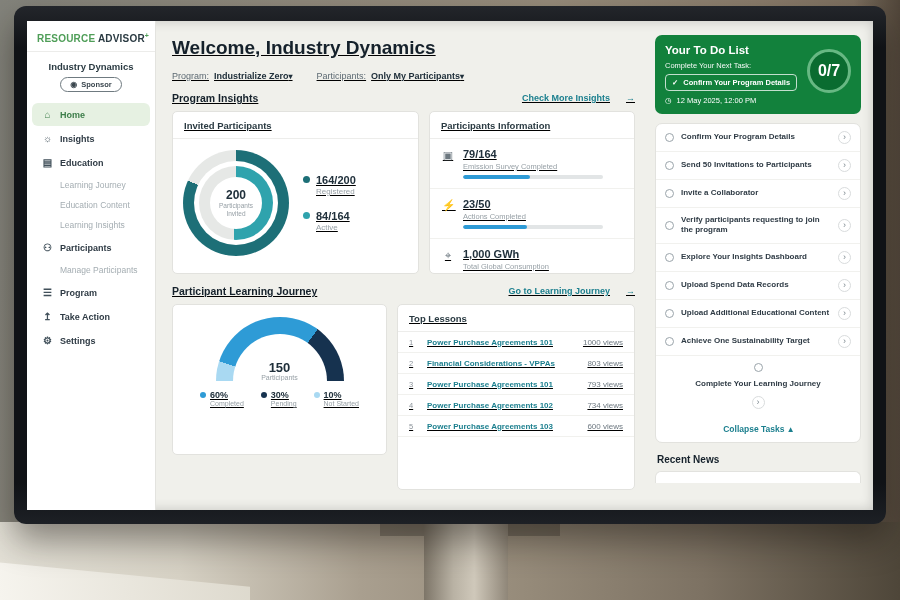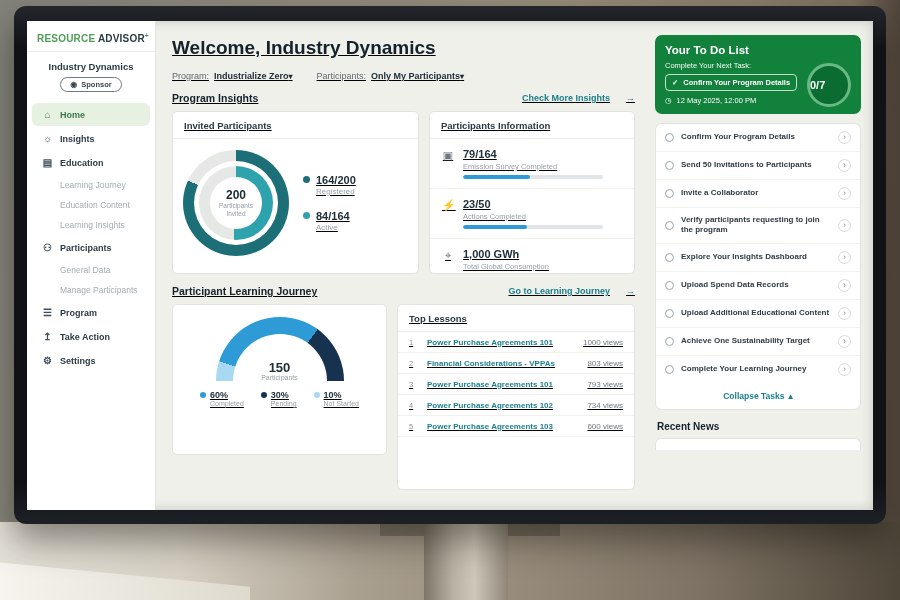--- a/index.html
+++ b/index.html
@@ -86,21 +86,21 @@
   .rank{font-size:7.5px;color:#8a9299;width:10px;min-width:10px;}
   .lesson-link{font-size:8px;font-weight:700;color:#1b7f8e;flex:1;cursor:pointer;text-decoration:none;}
   .views{font-size:8px;color:#6d7880;white-space:nowrap;}
   
   .rightpanel{width:226px;min-width:226px;padding:14px 12px 0 8px;}
   .todo-card{background:#12813c;border-radius:7px;padding:9px 10px;color:#fff;position:relative;}
   .todo-title{font-size:11.5px;font-weight:700;}
   .todo-sub{font-size:7.5px;margin:5px 0 4px;opacity:.95;}
   .todo-next{display:flex;align-items:center;gap:5px;border:1px solid rgba(255,255,255,.75);border-radius:4px;padding:3px 6px;font-size:7.5px;font-weight:700;width:fit-content;max-width:138px;cursor:pointer;}
   .todo-due{display:flex;align-items:center;gap:5px;font-size:7.5px;margin-top:5px;}
-  .todo-ring{position:absolute;right:10px;top:28px;width:44px;height:44px;border-radius:50%;background:#0a6c30;border:3px solid #67b883;display:flex;align-items:center;justify-content:flex-start;font-size:11px;font-weight:700;color:#fff;}
+  .todo-ring{position:absolute;right:10px;top:14px;width:44px;height:44px;border-radius:50%;background:#0a6c30;border:3px solid #67b883;display:flex;align-items:center;justify-content:center;font-size:16px;font-weight:700;color:#fff;}
   .tasks-card{background:#fff;border:1px solid #e2e2de;border-radius:7px;margin-top:9px;}
   .task{display:flex;align-items:center;gap:7px;padding:7px 9px;border-bottom:1px solid #f1f1ee;cursor:pointer;}
   .task-check{width:9px;height:9px;min-width:9px;border:1.2px solid #9aa4aa;border-radius:50%;cursor:pointer;}
   .task-label{flex:1;font-size:8px;font-weight:700;color:#2f3b45;line-height:1.3;}
   .task-chev{width:13px;height:13px;min-width:13px;border:1px solid #d9dcdd;border-radius:50%;color:#7d888f;font-size:9px;line-height:11px;text-align:center;cursor:pointer;}
   .collapse{display:flex;justify-content:center;align-items:center;gap:4px;padding:8px;font-size:8.5px;font-weight:700;color:#1b7f8e;cursor:pointer;}
   .news-title{font-size:10px;font-weight:700;color:#15212b;padding:11px 2px 6px;}
   .news-sliver{height:12px;background:#fff;border:1px solid #e2e2de;border-bottom:none;border-radius:6px 6px 0 0;}
 </style>
 </head>
@@ -139,21 +139,20 @@
           <span class="nav-ic">▤</span>
           <span>Education</span>
         </div>
         <span class="nav-sub">Learning Journey</span>
         <span class="nav-sub">Education Content</span>
         <span class="nav-sub">Learning Insights</span>
         <div class="nav-item">
           <span class="nav-ic">⚇</span>
           <span>Participants</span>
         </div>
-        <span class="nav-sub">General Data</span>
         <span class="nav-sub">Manage Participants</span>
         <div class="nav-item">
           <span class="nav-ic">☰</span>
           <span>Program</span>
         </div>
         <div class="nav-item">
           <span class="nav-ic">↥</span>
           <span>Take Action</span>
         </div>
         <div class="nav-item">
@@ -382,21 +381,21 @@
         <div class="task">
           <span class="task-check"></span>
           <span class="task-label">Upload Additional Educational Content</span>
           <span class="task-chev">›</span>
         </div>
         <div class="task">
           <span class="task-check"></span>
           <span class="task-label">Achieve One Sustainability Target</span>
           <span class="task-chev">›</span>
         </div>
-        <div class="task" style="border-bottom:none;">
+        <div class="task" style="border-bottom:none;flex-direction:column;">
           <span class="task-check"></span>
           <span class="task-label">Complete Your Learning Journey</span>
           <span class="task-chev">›</span>
         </div>
         <div class="collapse">
           <span>Collapse Tasks</span>
           <span>▴</span>
         </div>
       </div>
 

